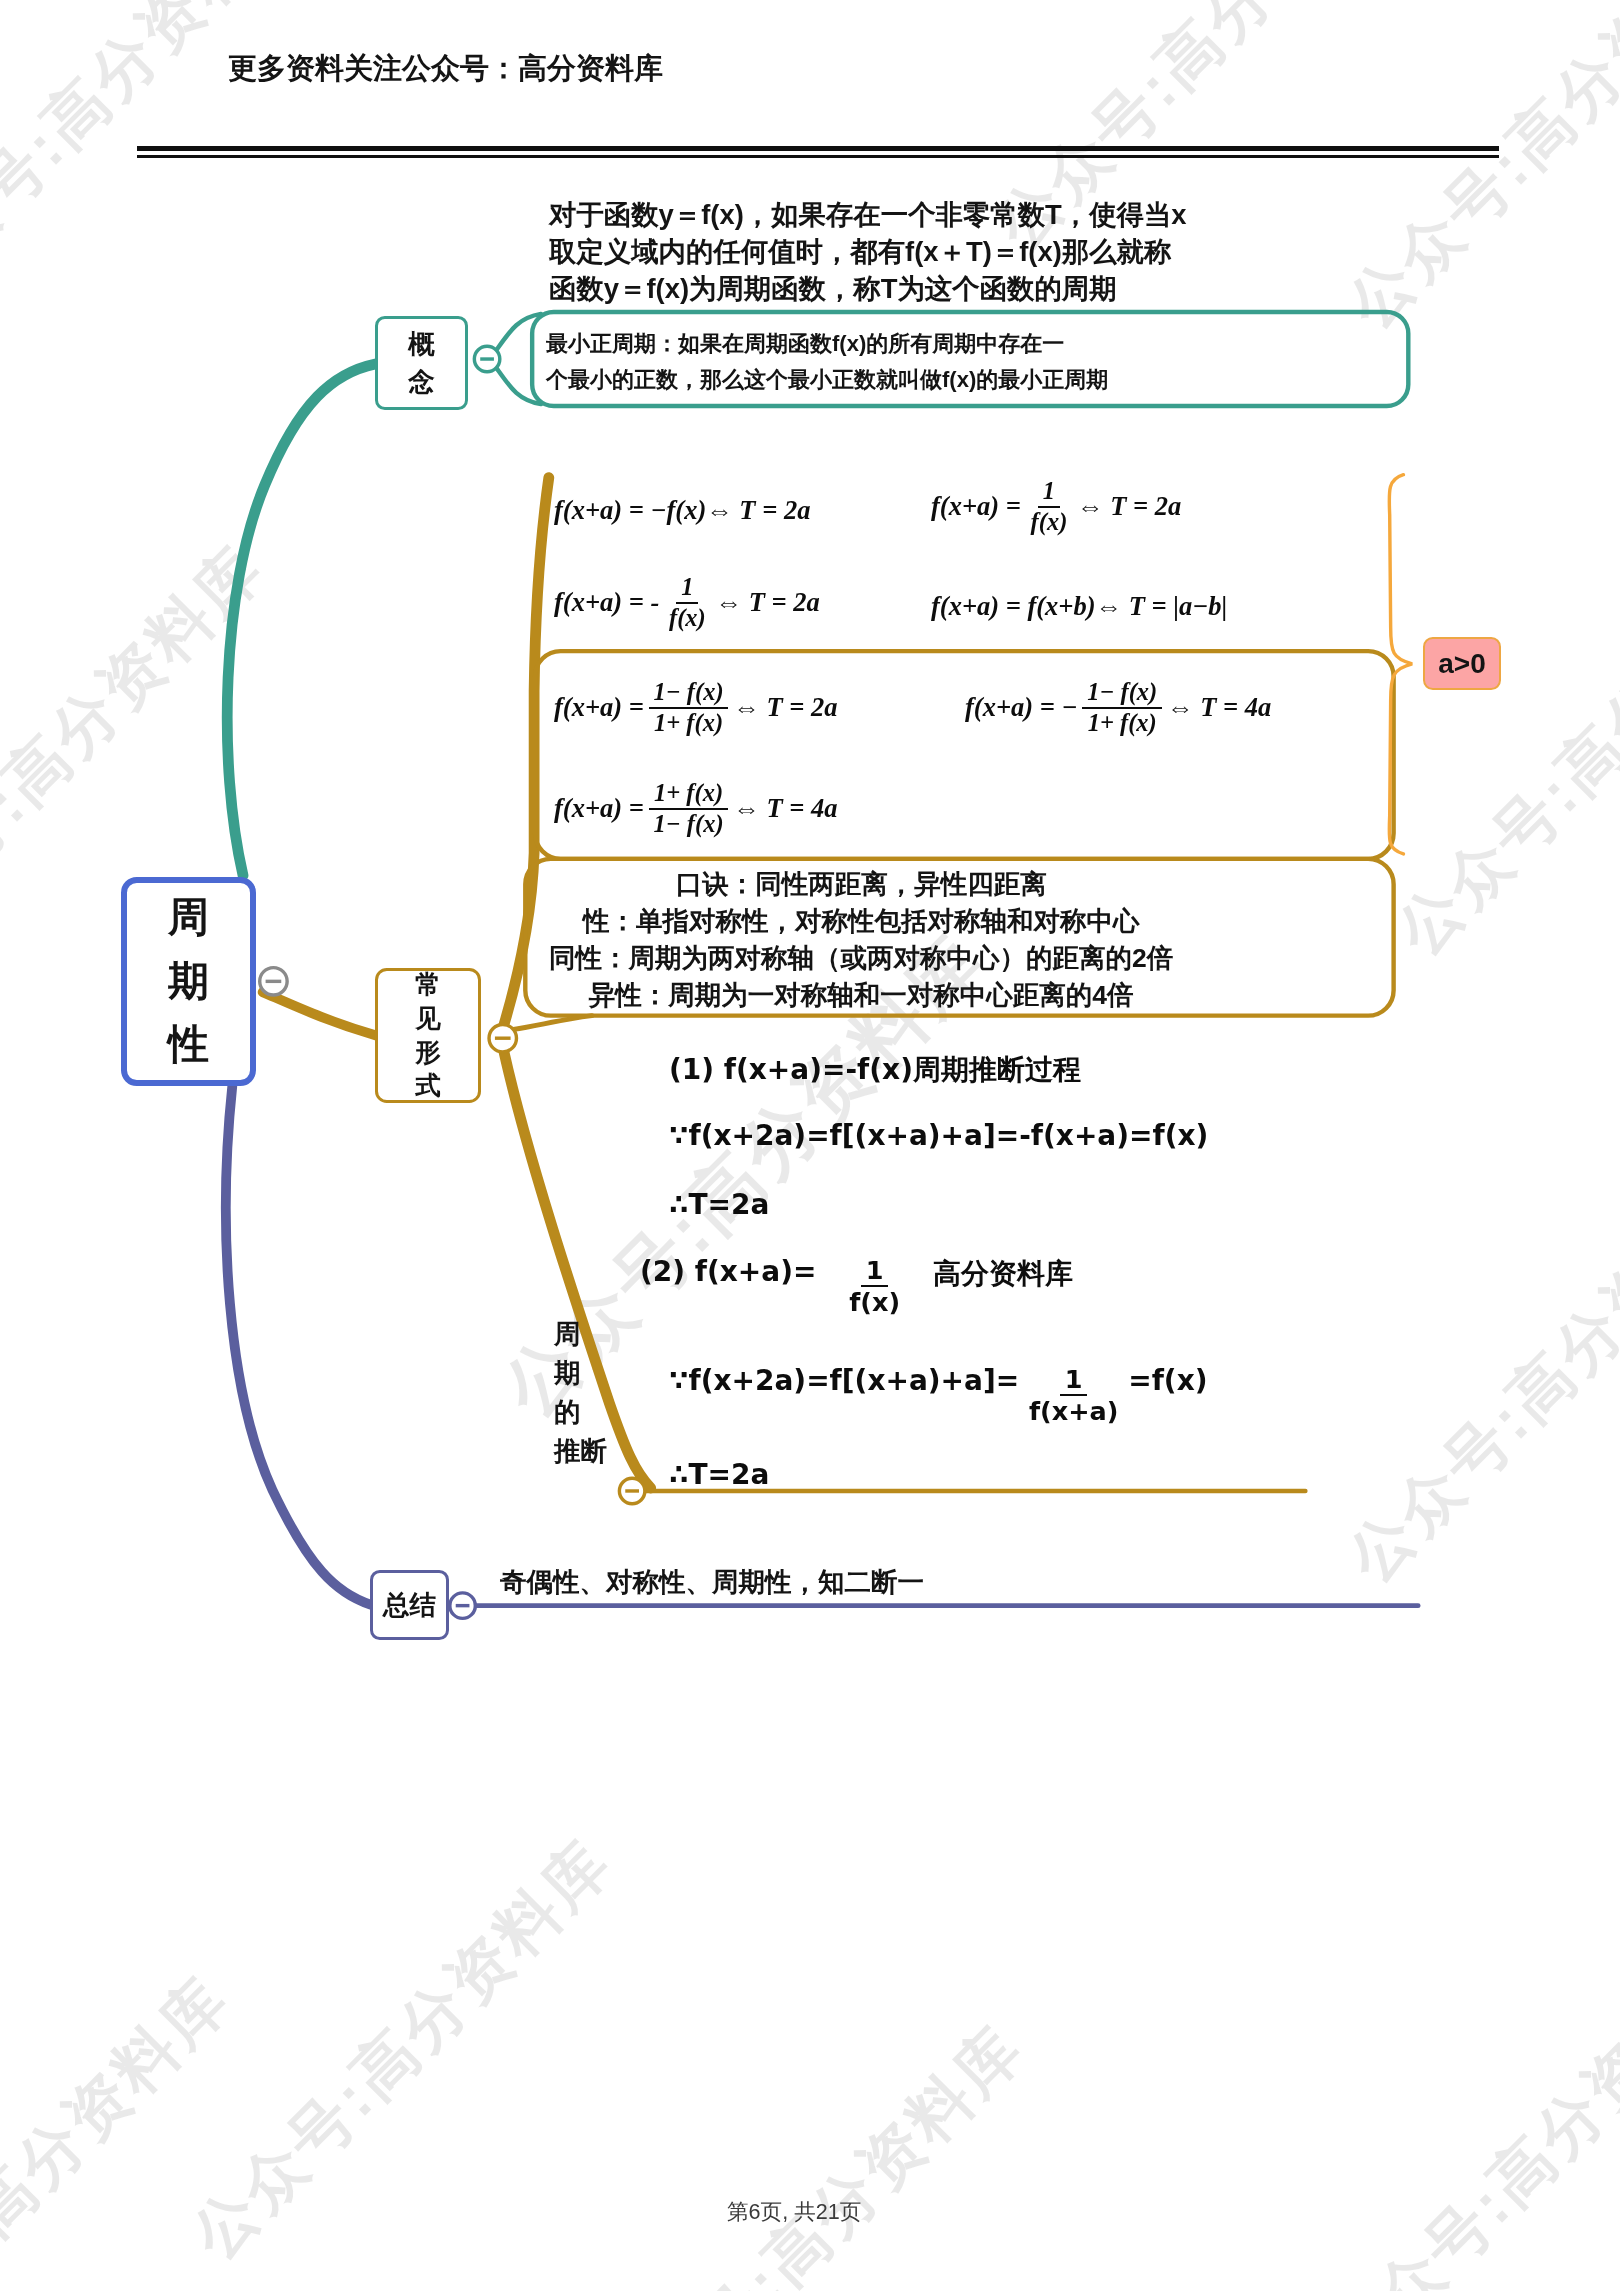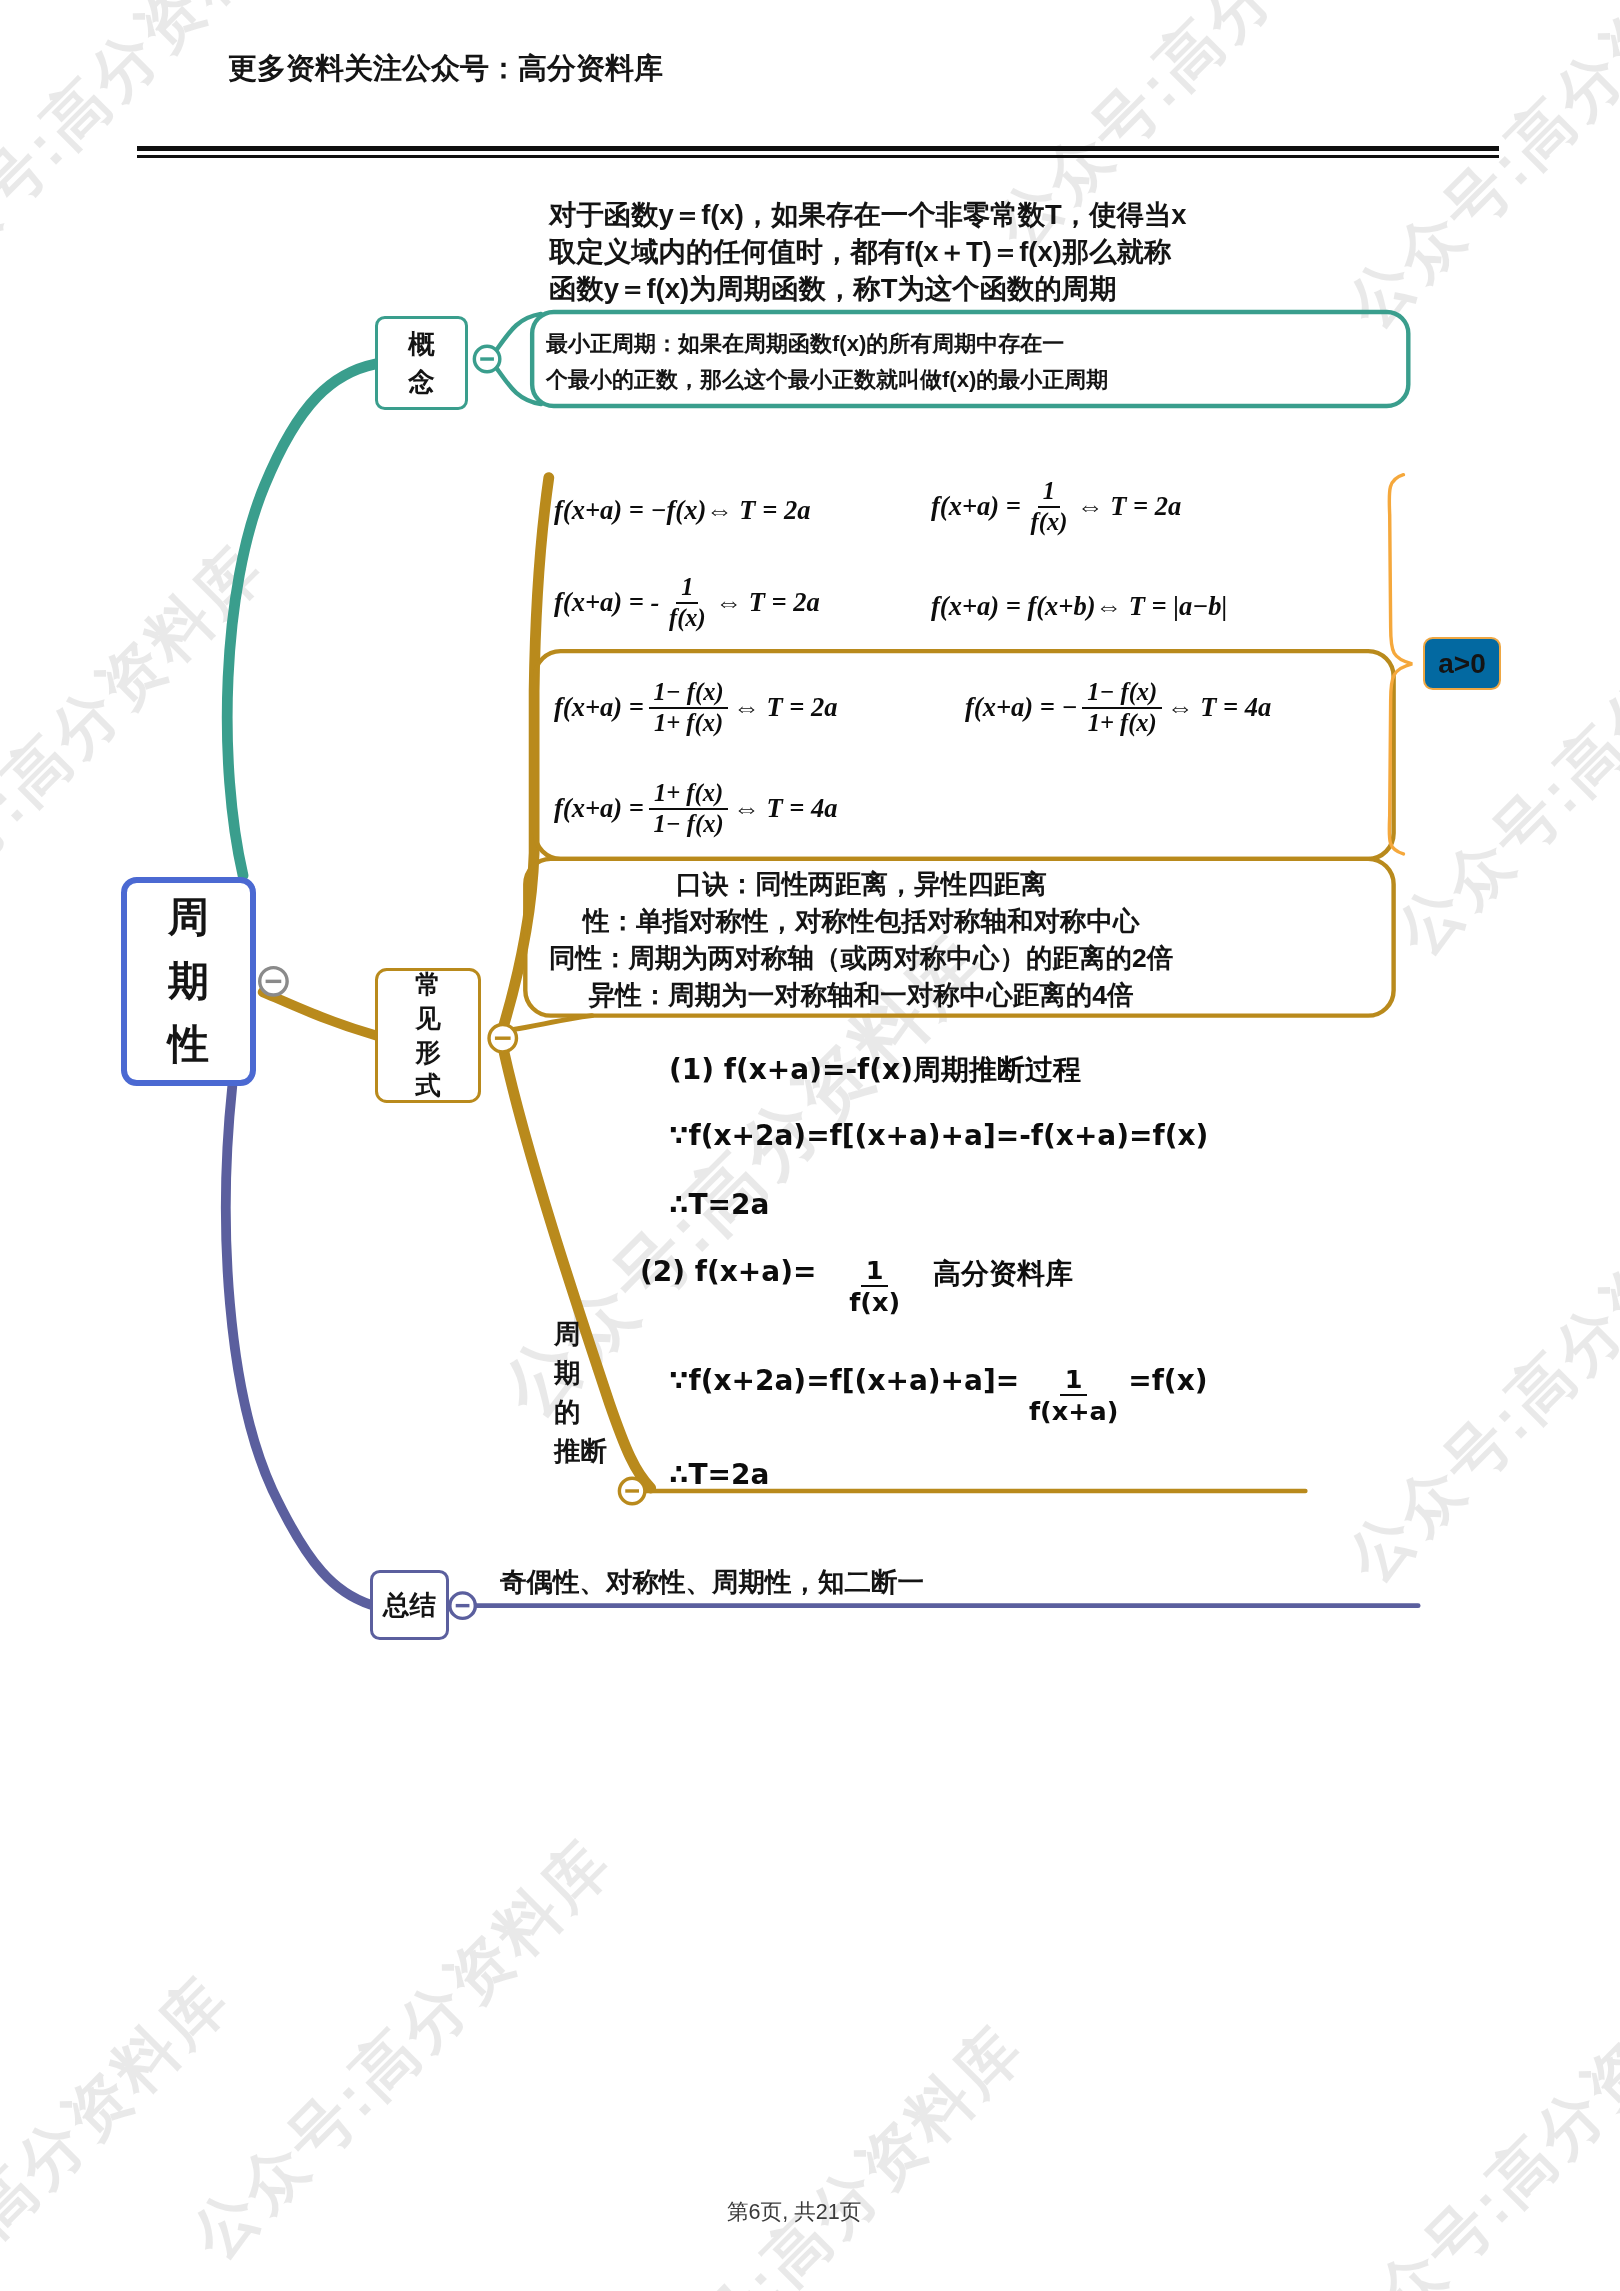--- a/index.html
+++ b/index.html
@@ -55,21 +55,21 @@
   .frac .den{padding:0 4.9px;}
   
   .deriv{
     position:absolute;z-index:2;display:flex;align-items:flex-start;white-space:nowrap;
     font-family:"DejaVu Sans","Liberation Sans",sans-serif;font-weight:700;font-size:28px;color:#0d0d0d;margin-left:10px;
   }
   .deriv .frac{font-size:25.5px;font-weight:700;}
   
   .note-box{
     position:absolute;left:1423px;top:637px;width:74px;height:49px;z-index:2;
-    background:#0369a1;border:2.9px solid #eea743;border-radius:9.8px;
+    background:#fca5a5;border:2.9px solid #eea743;border-radius:9.8px;
     display:flex;align-items:center;justify-content:center;
     font-size:28px;font-weight:700;color:#141414;
   }
   
   .footer{left:727px;top:2197px;font-size:21.6px;color:#3a3a3a;z-index:2;}
 </style>
 </head>
 <body>
 
 <div class="wm" style="left:93px;top:98px;">公众号:高分资料库</div>

